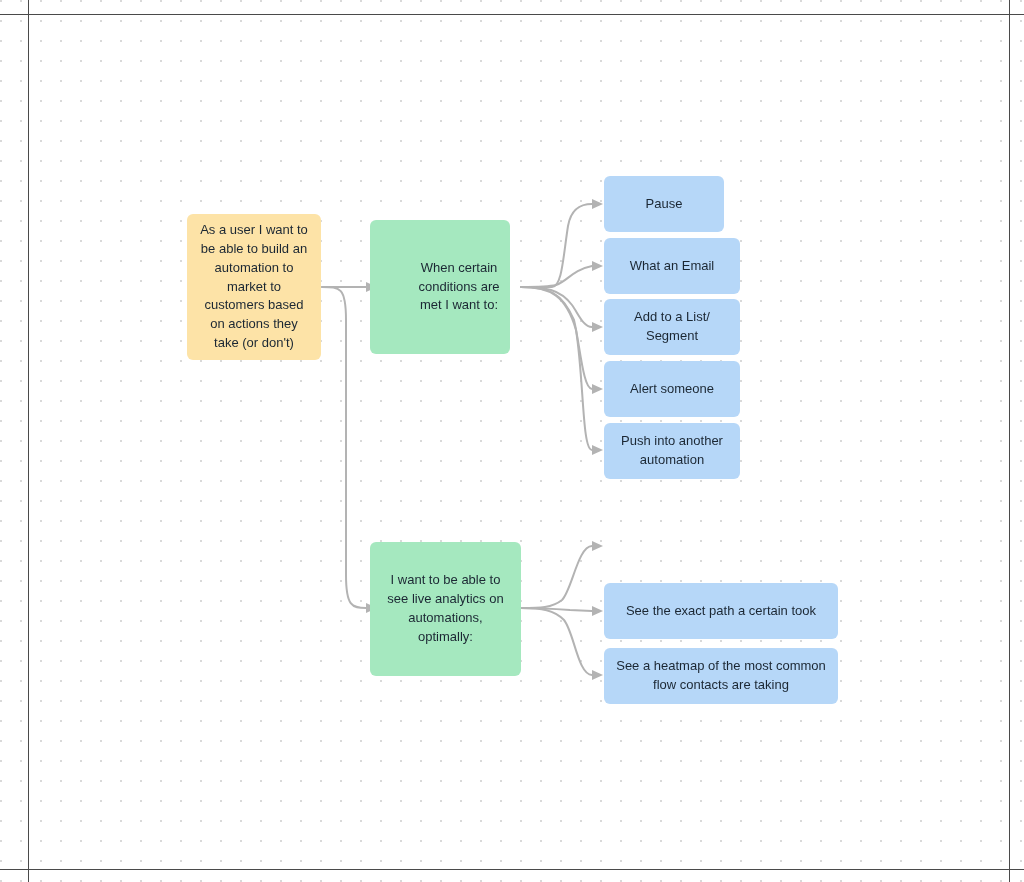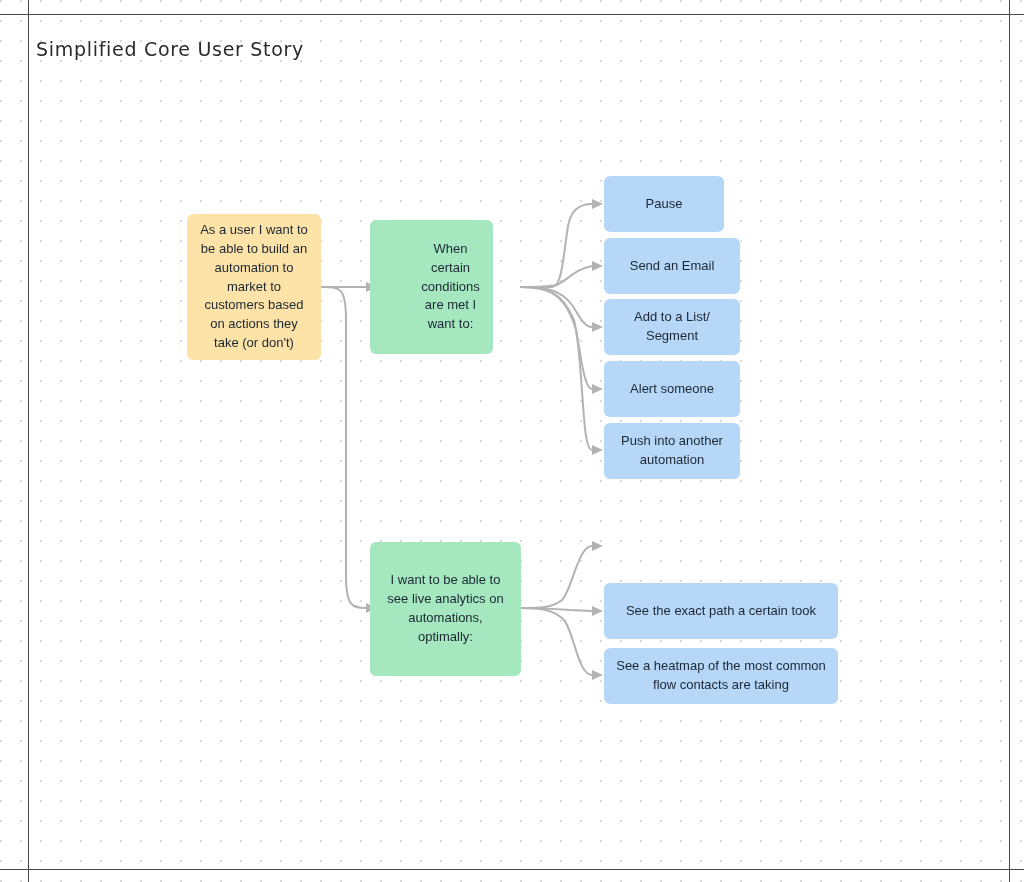--- a/index.html
+++ b/index.html
@@ -77,21 +77,20 @@
 </head>
 <body>
 
 <div id="canvas">
 
   <div class="frame-line frame-v" style="left:28px;"></div>
   <div class="frame-line frame-v" style="left:1009px;"></div>
   <div class="frame-line frame-h" style="top:14px;"></div>
   <div class="frame-line frame-h" style="top:869px;"></div>
 
-  <div class="title">Simplified Core User Story</div>
 
   <svg class="links">
 
     <path d="M322,287 C337,287 337,287 344,287 C352,287 352,287 360,287 L366,287"></path>
     <polygon points="366,282 377,287 366,292"></polygon>
     <path d="M322,287 C340,287 346,287 346,320 L346,575 C346,606 352,608 366,608"></path>
     <polygon points="366,603 377,608 366,613"></polygon>
 
     <path d="M521,287 C537,287 545,287 552,287 C562,287 563,258 568,226 C571,209 580,204 592,204"></path>
     <polygon points="592,199 603,204 592,209"></polygon>
@@ -109,33 +108,33 @@
     <path d="M521,608 C540,608 556,609 570,610 L592,611"></path>
     <polygon points="592,606 603,611 592,616"></polygon>
     <path d="M521,608 C542,608 554,610 564,620 C574,632 578,675 592,675"></path>
     <polygon points="592,670 603,675 592,680"></polygon>
   </svg>
 
   <div class="node yellow" style="left:187px; top:214px; width:134px; height:146px;">
     <span>As a user I want to be able to build an automation to market to customers based on actions they take (or don't)</span>
   </div>
 
-  <div class="node green" style="left:370px; top:220px; width:123px; height:134px;padding-left:48px;">
+  <div class="node green" style="left:370px; top:220px; width:140px; height:134px;padding-left:48px;">
     <span>When certain conditions are met I want to:</span>
   </div>
 
   <div class="node green" style="left:370px; top:542px; width:151px; height:134px;text-align:center;">
     <span>I want to be able to see live analytics on automations, optimally:</span>
   </div>
 
   <div class="node blue" style="left:604px; top:176px; width:120px; height:56px;">
     <span>Pause</span>
   </div>
   <div class="node blue" style="left:604px; top:238px; width:136px; height:56px;">
-    <span>Send an Email</span>
+    <span>What an Email</span>
   </div>
   <div class="node blue" style="left:604px; top:299px; width:136px; height:56px;">
     <span>Add to a List/ Segment</span>
   </div>
   <div class="node blue" style="left:604px; top:361px; width:136px; height:56px;">
     <span>Alert someone</span>
   </div>
   <div class="node blue" style="left:604px; top:423px; width:136px; height:56px;">
     <span>Push into another automation</span>
   </div>

